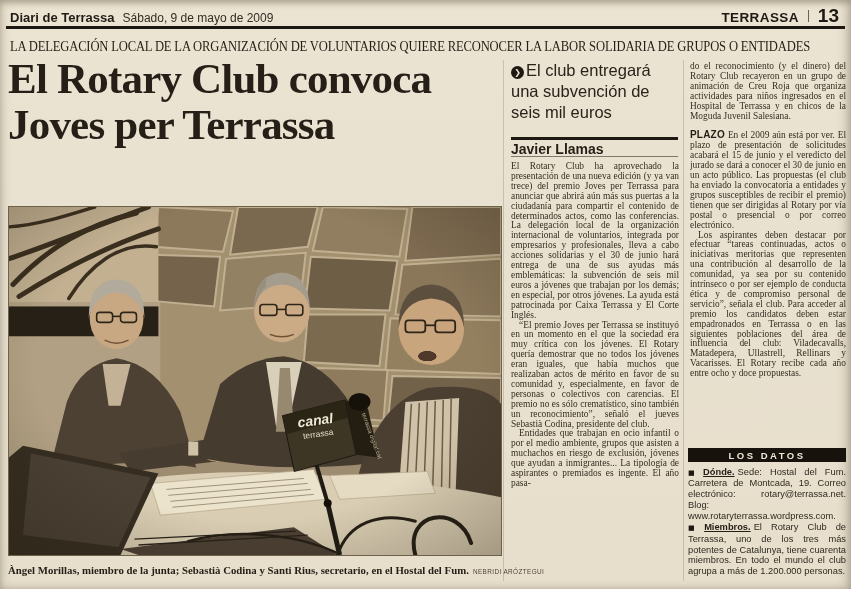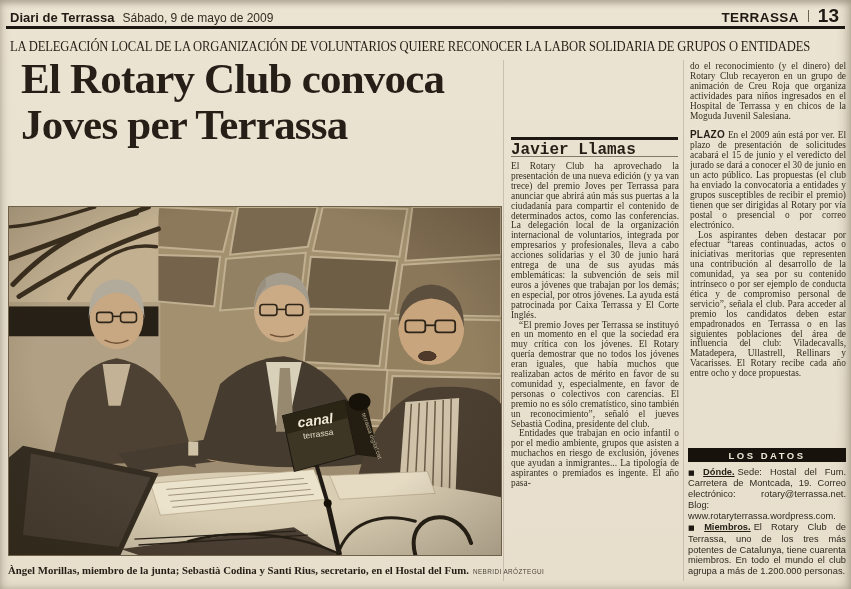--- a/index.html
+++ b/index.html
@@ -14,30 +14,30 @@
   .paper-name{font-weight:bold;font-size:13px;color:#211c15;}
   .issue-date{font-size:12px;color:#332c23;margin-left:8px;font-weight:normal;}
   .mast-right{display:flex;align-items:baseline;gap:9px;}
   .section-name{font-weight:bold;font-size:13.5px;letter-spacing:.4px;color:#1e1913;}
   .mast-div{width:1px;height:12px;background:#6a6053;align-self:center;}
   .page-number{font-weight:bold;font-size:19px;color:#1e1913;}
   .mast-rule{position:absolute;top:26px;left:6px;right:6px;height:3px;background:#1c1710;}
   
   .kicker{position:absolute;top:38px;left:10px;font-size:15px;color:#241e16;letter-spacing:-.2px;white-space:nowrap;transform:scaleX(.84);transform-origin:left center;}
   
-  .headline{position:absolute;top:56px;left:21px;width:496px;font-weight:bold;font-size:43px;line-height:46px;letter-spacing:-.8px;color:#261f18;}
+  .headline{position:absolute;top:56px;left:8px;width:496px;font-weight:bold;font-size:43px;line-height:46px;letter-spacing:-.8px;color:#261f18;}
   
   .vdiv{position:absolute;top:60px;bottom:8px;width:1px;background:rgba(50,40,25,.18);}
   .vdiv.d1{left:503px;}
   .vdiv.d2{left:683px;}
   
   .standfirst{position:absolute;top:60px;left:511px;width:166px;font-family:"Liberation Sans",sans-serif;font-size:16.5px;line-height:21px;color:#29231b;}
   .sf-bullet{display:inline-flex;align-items:center;justify-content:center;width:13px;height:13px;border-radius:50%;background:#1d1811;color:#ece4d2;font-size:8px;line-height:13px;margin-right:2px;vertical-align:1px;font-family:"DejaVu Sans",sans-serif;}
   .byline-rule-thick{position:absolute;top:137px;left:511px;width:167px;height:2.5px;background:#1d1811;}
-  .byline{position:absolute;top:141px;left:511px;font-family:Liberation Mono, monospace;font-weight:bold;font-size:16px;color:#241e16;}
+  .byline{position:absolute;top:141px;left:511px;font-family:Liberation Sans, sans-serif;font-weight:bold;font-size:14px;color:#241e16;}
   .byline-rule-thin{position:absolute;top:156px;left:511px;width:167px;height:1px;background:rgba(40,32,20,.55);}
   .col{position:absolute;font-size:9.4px;line-height:9.9px;text-align:justify;color:#352d22;hyphens:auto;}
   .col1{top:162px;left:511px;width:168px;height:427px;overflow:hidden;}
   .col2{top:62px;left:690px;width:156px;height:380px;overflow:hidden;}
   .col p{margin:0;}
   .col p.ind{text-indent:8px;}
   .col p.gap{margin-top:9px;}
   .lead-in{font-family:"Liberation Sans",sans-serif;font-weight:bold;font-size:10px;letter-spacing:.2px;margin-right:3px;color:#241e15;}
   
   .datos-bar{position:absolute;top:448px;left:688px;width:158px;height:14px;background:#17120c;color:#efe8d8;font-family:"Liberation Sans",sans-serif;font-weight:bold;font-size:9.5px;letter-spacing:2.5px;display:flex;align-items:center;justify-content:center;}
@@ -72,20 +72,23 @@
   <div class="kicker">LA DELEGACIÓN LOCAL DE LA ORGANIZACIÓN DE VOLUNTARIOS QUIERE RECONOCER LA LABOR SOLIDARIA DE GRUPOS O ENTIDADES</div>
 
   <div class="headline">
     <div>El Rotary Club convoca</div>
     <div>Joves per Terrassa</div>
   </div>
 
   <div class="vdiv d1"></div>
   <div class="vdiv d2"></div>
 
+  <div class="standfirst">
+    <span class="sf-bullet">❯</span><span>El club entregará una subvención de seis mil euros</span>
+  </div>
 
   <div class="byline-rule-thick"></div>
   <div class="byline">Javier Llamas</div>
   <div class="byline-rule-thin"></div>
 
   <div class="col col1">
     <p>El Rotary Club ha aprovechado la presentación de una nueva edición (y ya van trece) del premio Joves per Terrassa para anunciar que abrirá aún más sus puertas a la ciudadanía para compartir el contenido de determinados actos, como las conferencias. La delegación local de la organización internacional de voluntarios, integrada por empresarios y profesionales, lleva a cabo acciones solidarias y el 30 de junio hará entrega de una de sus ayudas más emblemáticas: la subvención de seis mil euros a jóvenes que trabajan por los demás; en especial, por otros jóvenes. La ayuda está patrocinada por Caixa Terrassa y El Corte Inglés.</p>
     <p class="ind">“El premio Joves per Terrassa se instituyó en un momento en el que la sociedad era muy crítica con los jóvenes. El Rotary quería demostrar que no todos los jóvenes eran iguales, que había muchos que realizaban actos de mérito en favor de su comunidad y, especialmente, en favor de personas o colectivos con carencias. El premio no es sólo crematístico, sino también un reconocimiento”, señaló el jueves Sebastià Codina, presidente del club.</p>
     <p class="ind">Entidades que trabajan en ocio infantil o por el medio ambiente, grupos que asisten a muchachos en riesgo de exclusión, jóvenes que ayudan a inmigrantes... La tipología de aspirantes o premiados es ingente. El año pasa-</p>
   </div>

